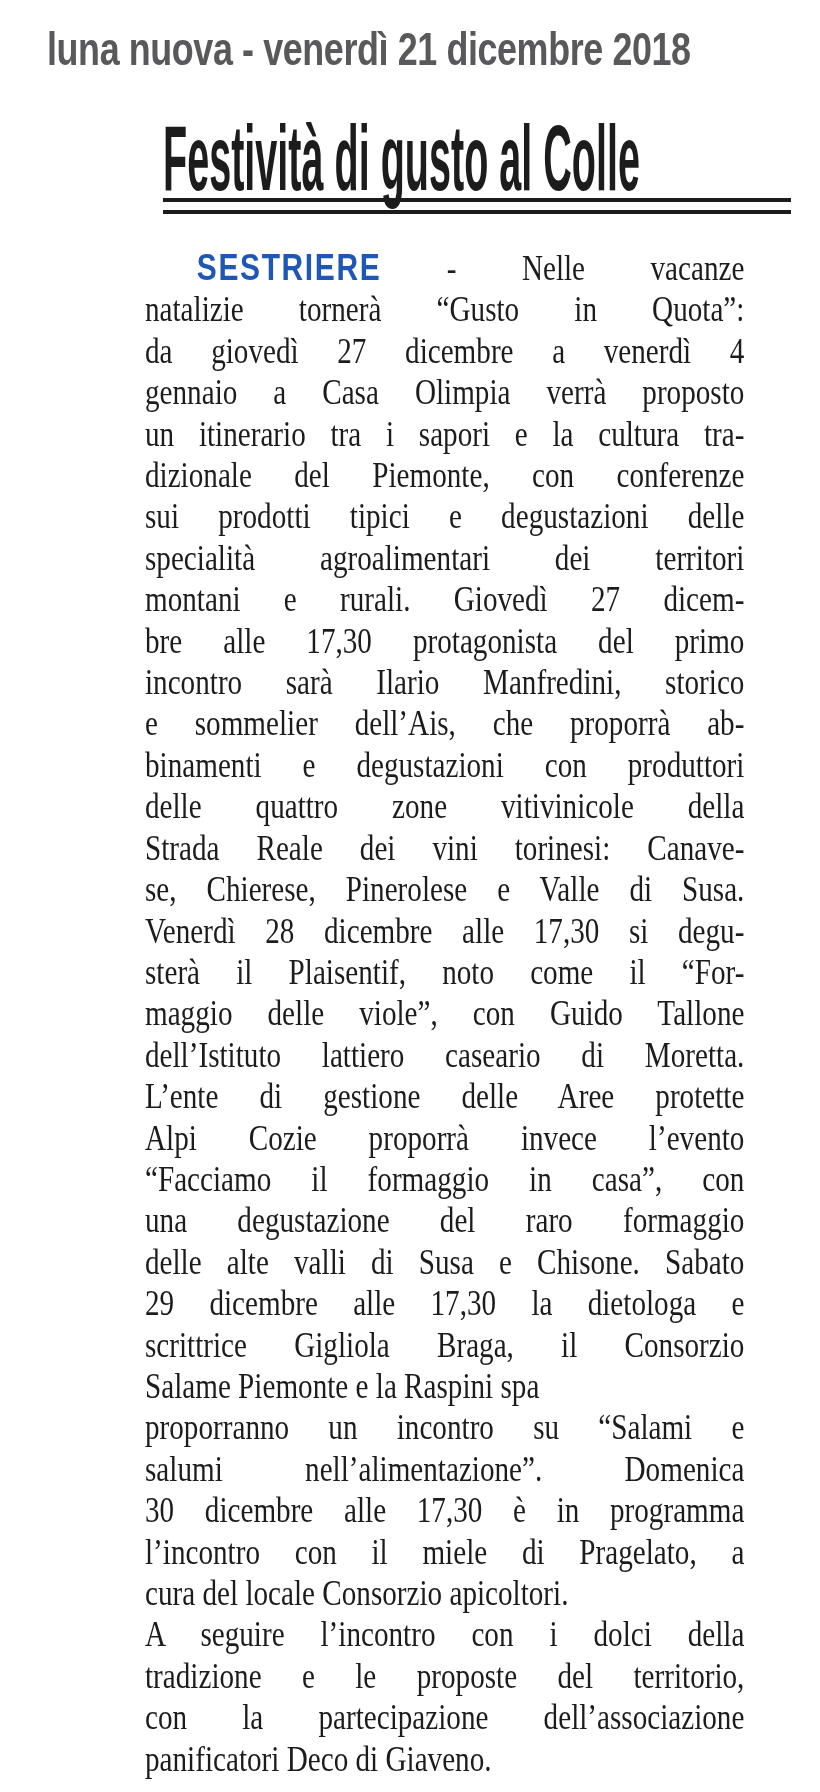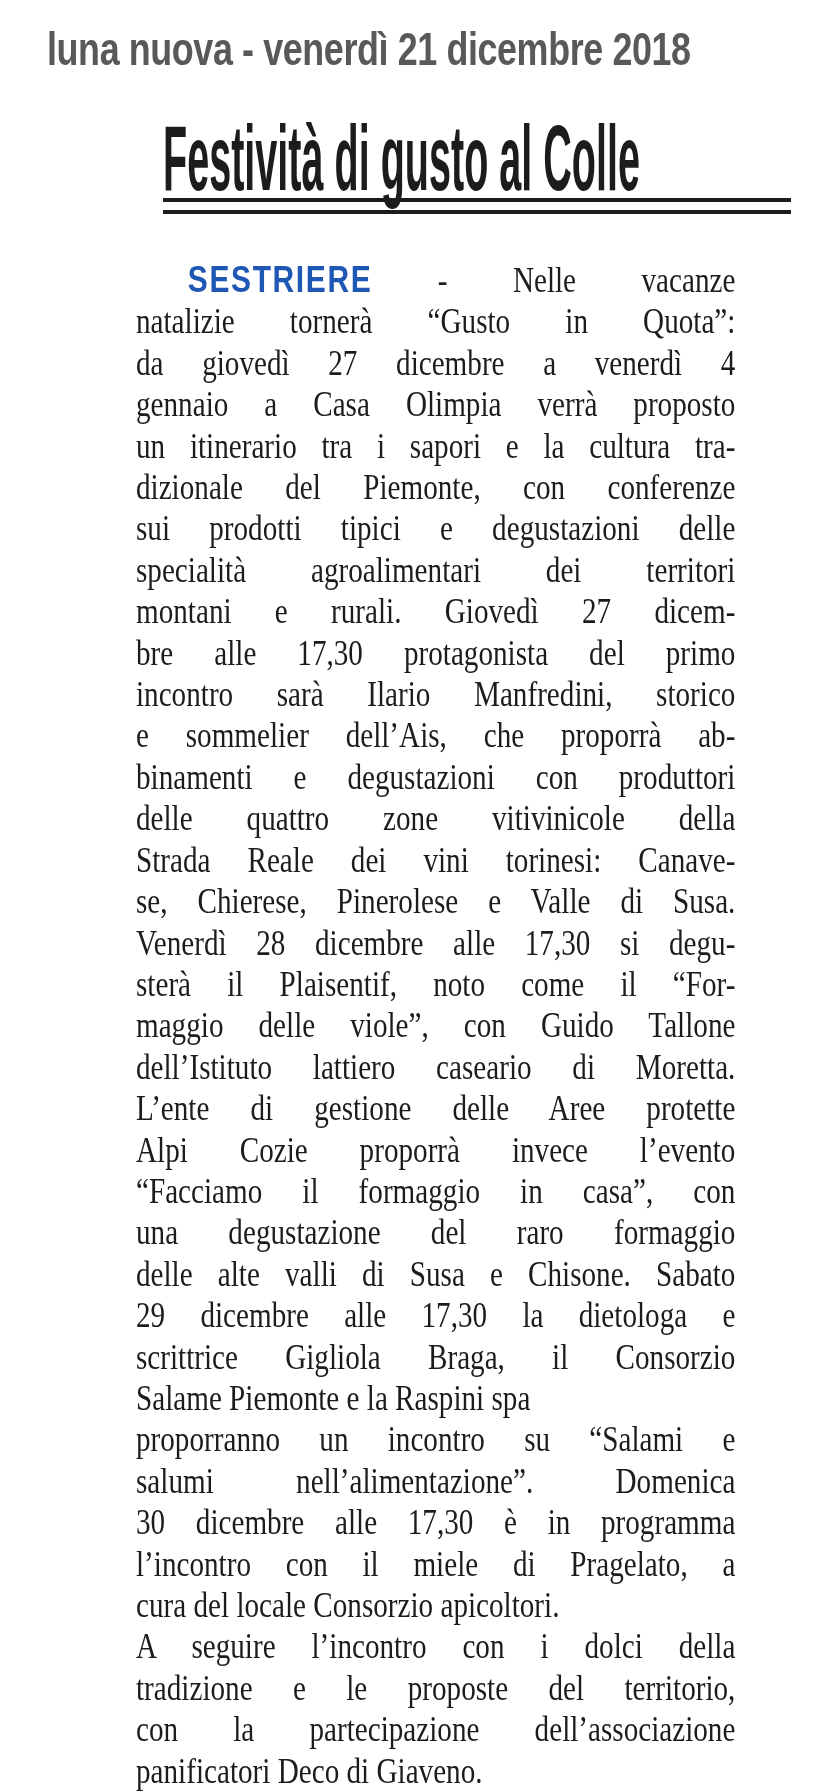--- a/index.html
+++ b/index.html
@@ -63,24 +63,23 @@
     height: 4px;
     background: var(--ink-color, #1c1c1c);
   }
   .rule + .rule {
     margin-top: 8px;
   }
 
   
   .article-body {
     position: absolute;
-    left: 136px;
+    left: 145px;
     top: 247px;
     width: 600px;
-    margin-top: 12px;
   }
   .article-body-inner {
     width: 740px;
     transform: scaleX(0.81);
     transform-origin: 0 0;
     font-family: "Liberation Serif", serif;
     font-size: 36px;
     line-height: 41.4px;
     color: var(--ink-color, #1c1c1c);
   }

